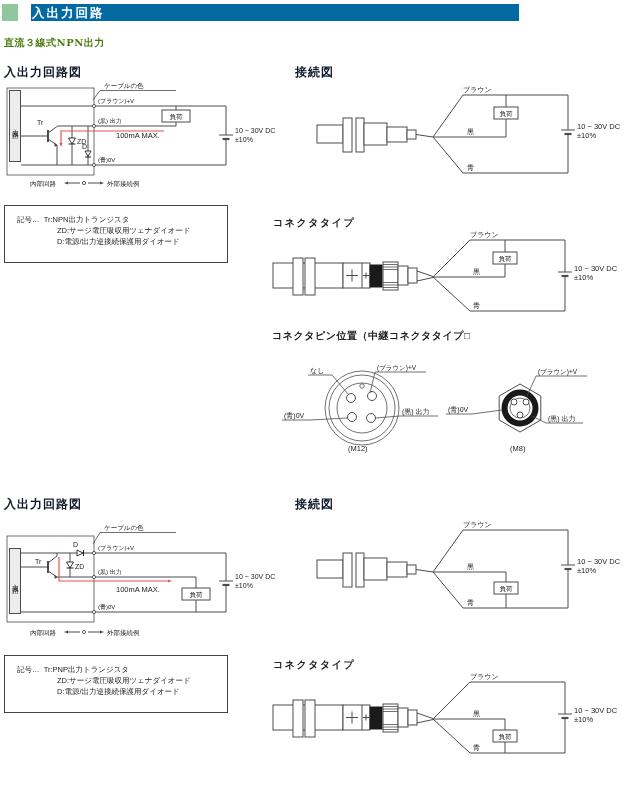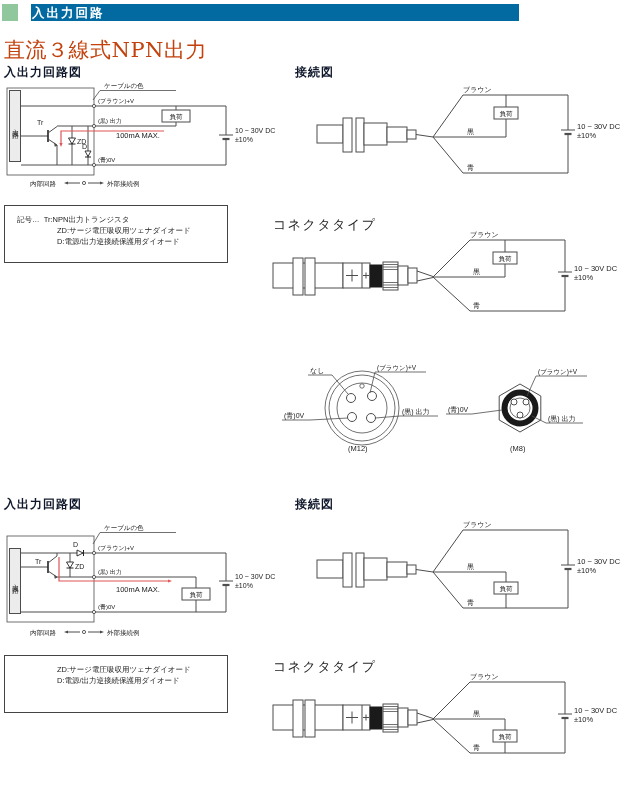--- a/index.html
+++ b/index.html
@@ -3,23 +3,23 @@
 <meta charset="utf-8">
 <style>
   * { margin:0; padding:0; box-sizing:border-box; }
   body { background:#fff; font-family:"Liberation Sans", sans-serif; }
   .page { position:relative; width:633px; height:800px; background:#fff; overflow:hidden; }
   .abs { position:absolute; }
   .hdr-accent { left:2px; top:4px; width:16px; height:17px; background:#90c79c; }
   .hdr-bar { left:18px; top:4px; width:488px; height:17px; background:#0369a1; color:#fff;
              font-family:"DejaVu Serif", serif; font-weight:bold; font-size:12.5px;
              line-height:17px; padding-left:1px; letter-spacing:2px;margin-left:13px; }
-  .sec-title { font-family:"DejaVu Serif", serif; font-weight:normal; font-size:21px; color:#c2410c; letter-spacing:0.5px; }
+  .sec-title { font-family:"DejaVu Serif", serif; font-weight:bold; font-size:10px; color:#4d7c0f; letter-spacing:0.5px; }
   .sub-head { font-family:"DejaVu Serif", serif; font-weight:bold; font-size:12px; color:#0f172a; letter-spacing:1px; }
-  .mini-head { font-weight:normal; font-size:13px; color:#222; letter-spacing:1.5px; }
+  .mini-head { font-weight:bold; font-size:10px; color:#222; letter-spacing:1.5px; }
   .legend { width:224px; height:58px; border:1px solid #444; font-size:7.5px; color:#222; padding:9px 2px 0 12px; line-height:1.45; }
   .legend .ind { padding-left:40px; }
   .vtext { writing-mode:vertical-rl; text-orientation:upright; background:#ececec; border:1px solid #4d4d4d;
            font-size:6.5px; color:#222; display:flex; align-items:center; justify-content:center; letter-spacing:2px; }
   svg { overflow:visible; }
   svg text { font-family:"Liberation Sans", sans-serif; fill:#222; }
   .wire { stroke:#4d4d4d; stroke-width:1; fill:none; }
   .thin { stroke:#4d4d4d; stroke-width:0.8; fill:none; }
   .box  { stroke:#4d4d4d; stroke-width:1; fill:#fff; }
   .term { stroke:#4d4d4d; stroke-width:0.9; fill:#fff; }
@@ -197,20 +197,21 @@
         <line class="wire" x1="300" y1="10" x2="300" y2="42"></line>
         <line class="wire" x1="293" y1="42" x2="307" y2="42"></line>
         <line x1="296.5" y1="46" x2="303.5" y2="46" stroke="#4d4d4d" stroke-width="2.2"></line>
         <line class="wire" x1="300" y1="46" x2="300" y2="81"></line>
       </g>
       <text x="309" y="41" font-size="7.5">10 ~ 30V DC</text>
       <text x="309" y="50" font-size="7.5">±10%</text>
     </svg>
   </div>
 
+  <div class="abs mini-head" style="left:272px; top:329px; letter-spacing:0.5px;">コネクタピン位置（中継コネクタタイプ□</div>
   <div class="abs" style="left:280px; top:360px; width:350px; height:100px;">
     <svg width="350" height="100" viewBox="0 0 350 100">
       <g>
         <circle class="thin" cx="82" cy="48" r="37"></circle>
         <circle class="thin" cx="82" cy="48" r="33"></circle>
         <circle class="thin" cx="82" cy="48" r="25"></circle>
         <circle class="thin" cx="82" cy="26" r="2.2"></circle>
         <circle class="box" cx="71" cy="38" r="4.5"></circle>
         <circle class="box" cx="92" cy="36" r="4.5"></circle>
         <circle class="box" cx="72" cy="57" r="4.5"></circle>
@@ -317,20 +318,21 @@
         <polygon class="grayf" points="64,110.5 64,113.5 60,112"></polygon>
         <circle class="term" cx="80" cy="112" r="1.6"></circle>
         <line class="wire" x1="84" y1="112" x2="96" y2="112"></line>
         <polygon class="grayf" points="96,110.5 96,113.5 100,112"></polygon>
         <text x="103" y="114.5" font-size="6.5">外部接続例</text>
       </g>
     </svg>
   </div>
 
   <div class="abs legend" style="left:4px; top:655px;">
+    <div><span>記号…</span>&nbsp;&nbsp;<span>Tr:PNP出力トランジスタ</span></div>
     <div class="ind">ZD:サージ電圧吸収用ツェナダイオード</div>
     <div class="ind">D:電源/出力逆接続保護用ダイオード</div>
   </div>
 
   <div class="abs" style="left:295px; top:520px; width:335px; height:120px;">
     <svg width="335" height="120" viewBox="0 0 335 120">
       <g>
         <rect class="box" x="22" y="40" width="26" height="18"></rect>
         <rect class="box" x="48" y="33" width="9" height="34" stroke-width="1.4"></rect>
         <rect class="box" x="61" y="33" width="8" height="34" stroke-width="1.4"></rect>

